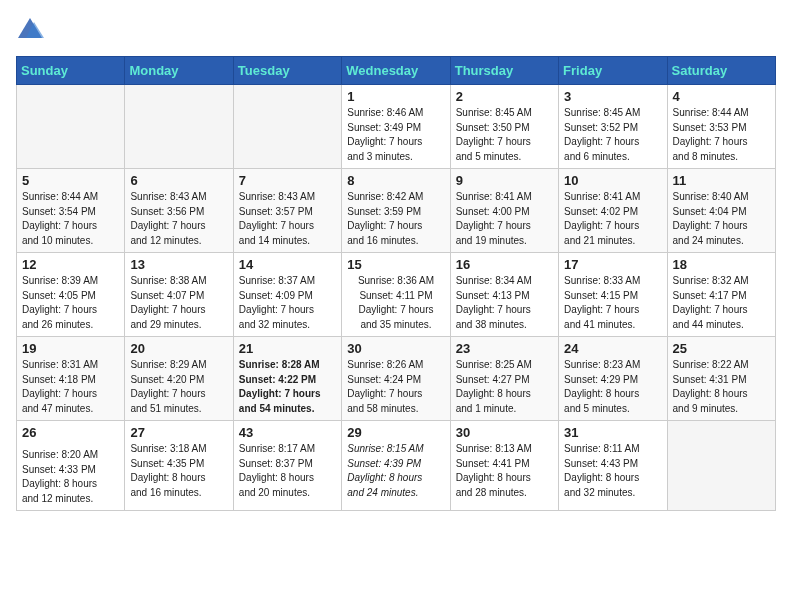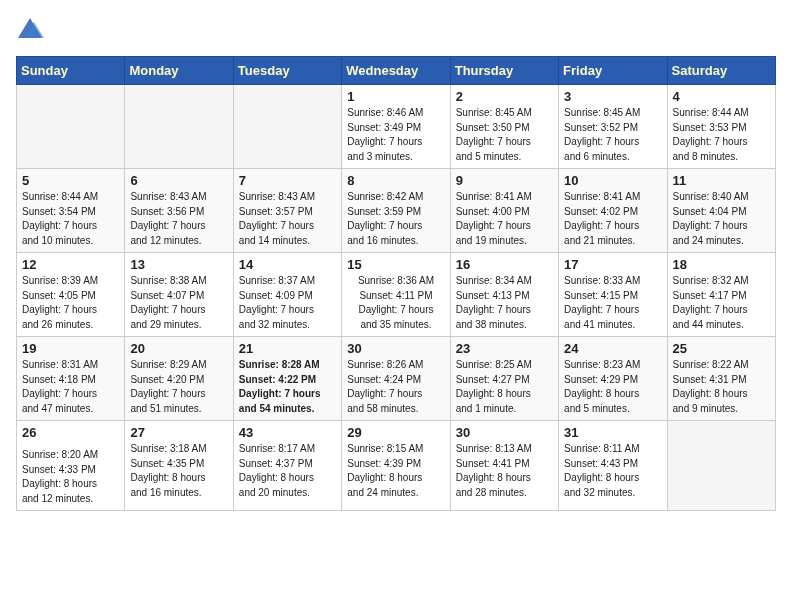--- a/index.html
+++ b/index.html
@@ -50,21 +50,21 @@
       font-size: 15px;
       color: #444;
     }
     .calendar {
       width: 100%;
       border-collapse: collapse;
       border: 1px solid #ccc;
     }
     .calendar th {
       background-color: #2a5db0;
-      color: #fef9c3;
+      color: #5eead4;
       font-size: 13px;
       font-weight: bold;
       padding: 6px 4px;
       text-align: left;
       border: 1px solid #1e4a96;
     }
     .calendar td {
       border: 1px solid #ccc;
       vertical-align: top;
       padding: 4px 5px;
@@ -323,27 +323,27 @@
         <td>
           <span class="day-number">27</span>
           <div class="day-info" style="white-space: pre-line;">Sunrise: 3:18 AM
 Sunset: 4:35 PM
 Daylight: 8 hours
 and 16 minutes.</div>
         </td>
         <td>
           <span class="day-number">43</span>
           <div class="day-info" style="white-space: pre-line;">Sunrise: 8:17 AM
-Sunset: 4:37 PM
+Sunset: 8:37 PM
 Daylight: 8 hours
 and 20 minutes.</div>
         </td>
         <td>
           <span class="day-number">29</span>
-          <div class="day-info" style="white-space: pre-line;">Sunrise: 8:15 AM
+          <div class="day-info" style="white-space: pre-line; font-style: italic;">Sunrise: 8:15 AM
 Sunset: 4:39 PM
 Daylight: 8 hours
 and 24 minutes.</div>
         </td>
         <td>
           <span class="day-number">30</span>
           <div class="day-info" style="white-space: pre-line;">Sunrise: 8:13 AM
 Sunset: 4:41 PM
 Daylight: 8 hours
 and 28 minutes.</div>

